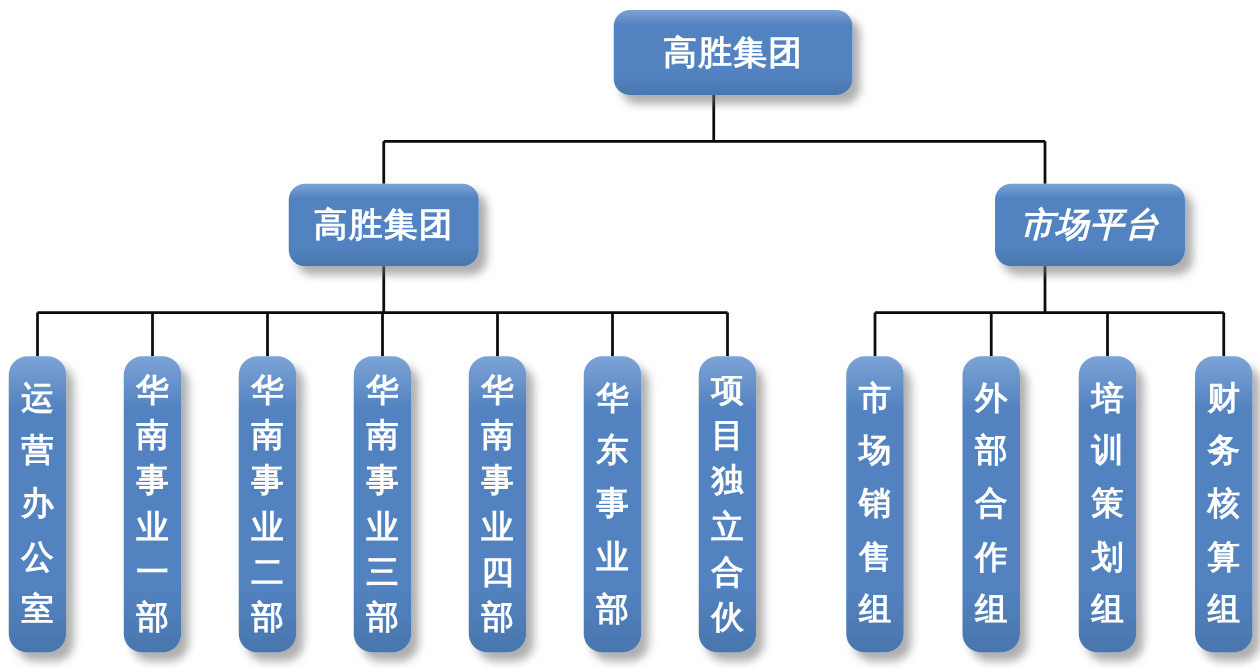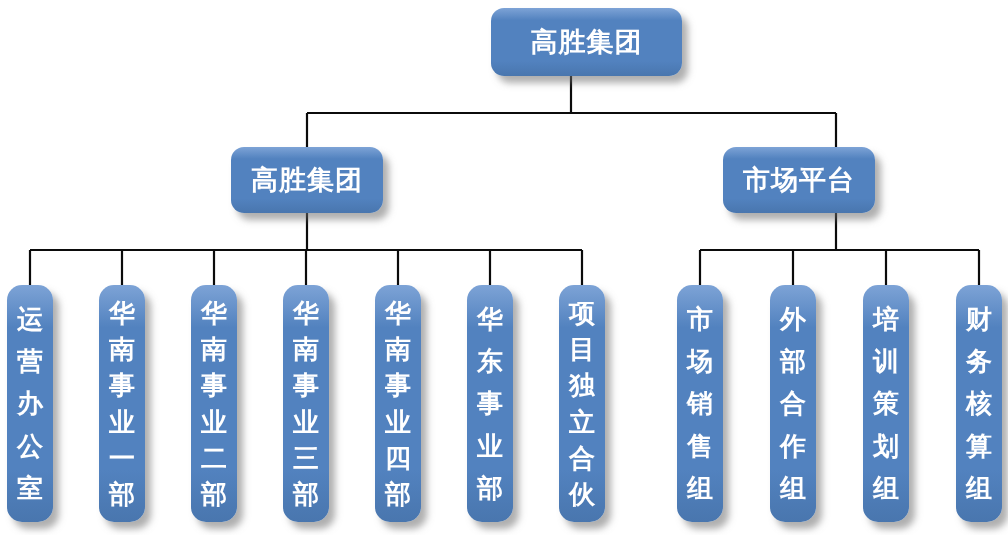--- a/index.html
+++ b/index.html
@@ -72,21 +72,21 @@
     <g fill="none" stroke="#0b0b0b" stroke-width="2.2">
       <path d="M571 76 V113 M307 113 H836 M307 113 V147 M836 113 V147"></path>
       <path d="M307 213 V250 M30 250 H582 M30 250 V285 M122 250 V285 M214 250 V285 M306 250 V285 M398 250 V285 M490 250 V285 M582 250 V285"></path>
       <path d="M836 213 V250 M700 250 H979 M700 250 V285 M793 250 V285 M886 250 V285 M979 250 V285"></path>
     </g>
   </svg>
 
   <div class="node node-h" style="left:491px; top:8px;">高胜集团</div>
 
   <div class="node node-h level2" style="left:231px; top:147px;">高胜集团</div>
-  <div class="node node-h level2" style="left:723px; top:147px;">市场平台</div>
+  <div class="node node-h level2" style="left:796px; top:147px;font-style:italic;">市场平台</div>
 
   <div class="node node-v vtext" style="left:7px; top:285px;">
       <span>运</span>
       <span>营</span>
       <span>办</span>
       <span>公</span>
       <span>室</span>
     </div>
   <div class="node node-v vtext" style="left:99px; top:285px;">
       <span>华</span>

